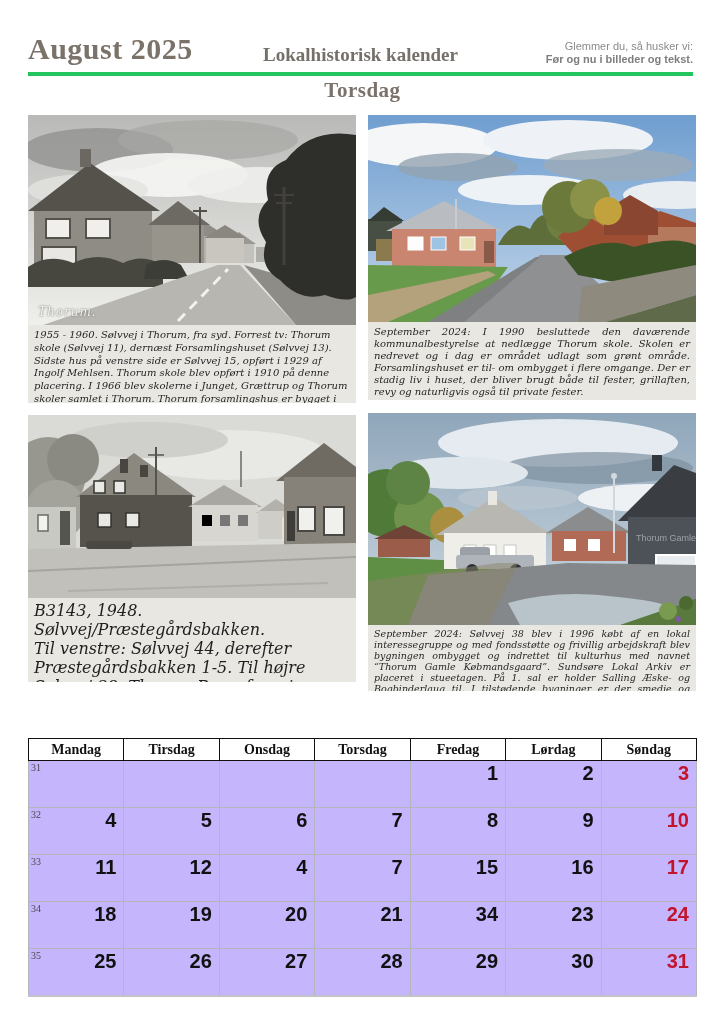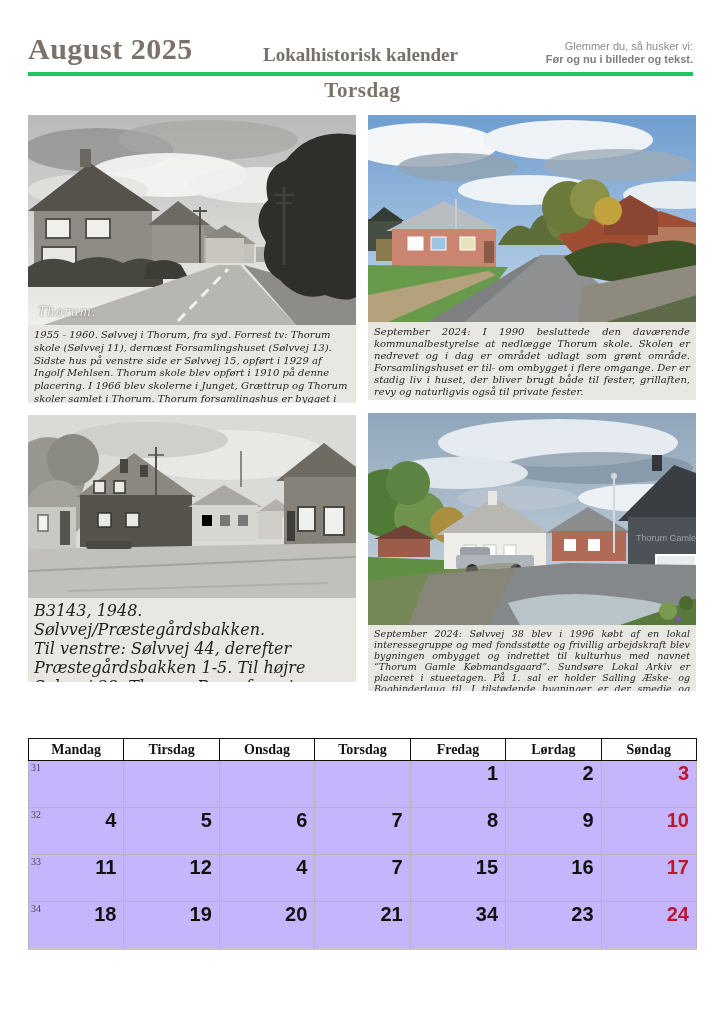--- a/index.html
+++ b/index.html
@@ -389,16 +389,40 @@
           <td>
             <div class="daynum">34</div>
           </td>
           <td>
             <div class="daynum">23</div>
           </td>
           <td>
             <div class="daynum" style="color: rgb(195, 20, 45);">24</div>
           </td>
         </tr>
+        <tr>
+          <td>
+            <span class="weeknum">35</span>
+            <div class="daynum">25</div>
+          </td>
+          <td>
+            <div class="daynum">26</div>
+          </td>
+          <td>
+            <div class="daynum">27</div>
+          </td>
+          <td>
+            <div class="daynum">28</div>
+          </td>
+          <td>
+            <div class="daynum">29</div>
+          </td>
+          <td>
+            <div class="daynum">30</div>
+          </td>
+          <td>
+            <div class="daynum" style="color: rgb(195, 20, 45);">31</div>
+          </td>
+        </tr>
       </tbody>
   </table>
 
 </div>
 
 </body></html>

